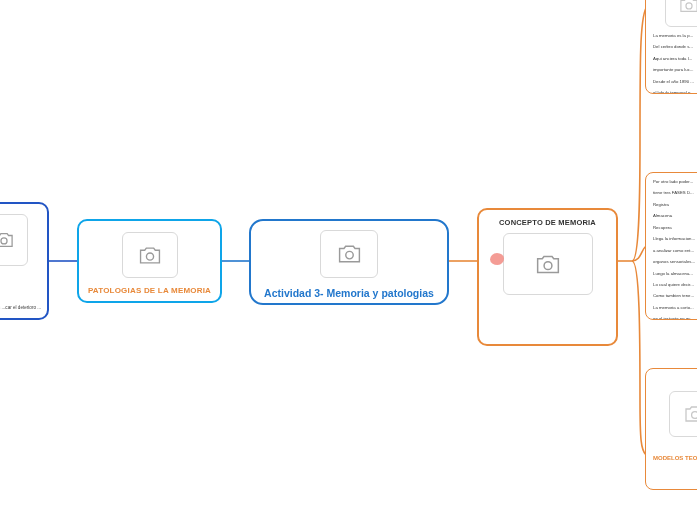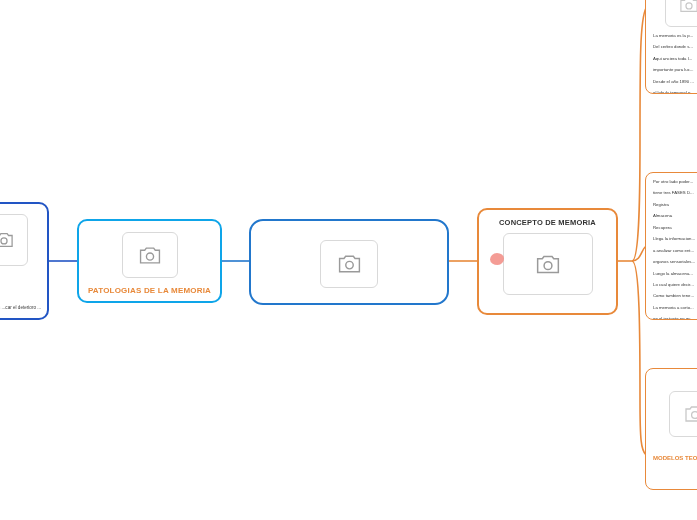--- a/index.html
+++ b/index.html
@@ -119,21 +119,21 @@
     font-size: 10.5px;
     font-weight: bold;
     color: #2277cc;
   }
 
   
   #node-concepto {
     left: 477px;
     top: 208px;
     width: 141px;
-    height: 107px;
+    height: 138px;
     border: 2px solid #e8893a;
     justify-content: flex-start;
   }
   #node-concepto .label {
     margin-top: 8px;
     font-size: 7.5px;
     font-weight: bold;
     color: #333333;
     letter-spacing: 0.2px;
   }
@@ -256,20 +256,21 @@
   <div class="label">PATOLOGIAS DE LA MEMORIA</div>
 </div>
 
 <div class="node" id="node-actividad">
   <div class="imgbox">
     <svg class="cam" width="27" height="22" viewBox="0 0 24 20" fill="none" stroke="#9a9a9a" stroke-width="1.3">
       <path d="M3 5h4l1.5-2h7L17 5h4v12H3z"></path>
       <circle cx="12" cy="11" r="3.4"></circle>
     </svg>
   </div>
+  <div class="label">Actividad 3- Memoria y patologias</div>
 </div>
 
 <div class="node" id="node-concepto">
   <div class="label">CONCEPTO DE MEMORIA</div>
   <div class="imgbox">
     <svg class="cam" width="28" height="23" viewBox="0 0 24 20" fill="none" stroke="#9a9a9a" stroke-width="1.3">
       <path d="M3 5h4l1.5-2h7L17 5h4v12H3z"></path>
       <circle cx="12" cy="11" r="3.4"></circle>
     </svg>
   </div>

